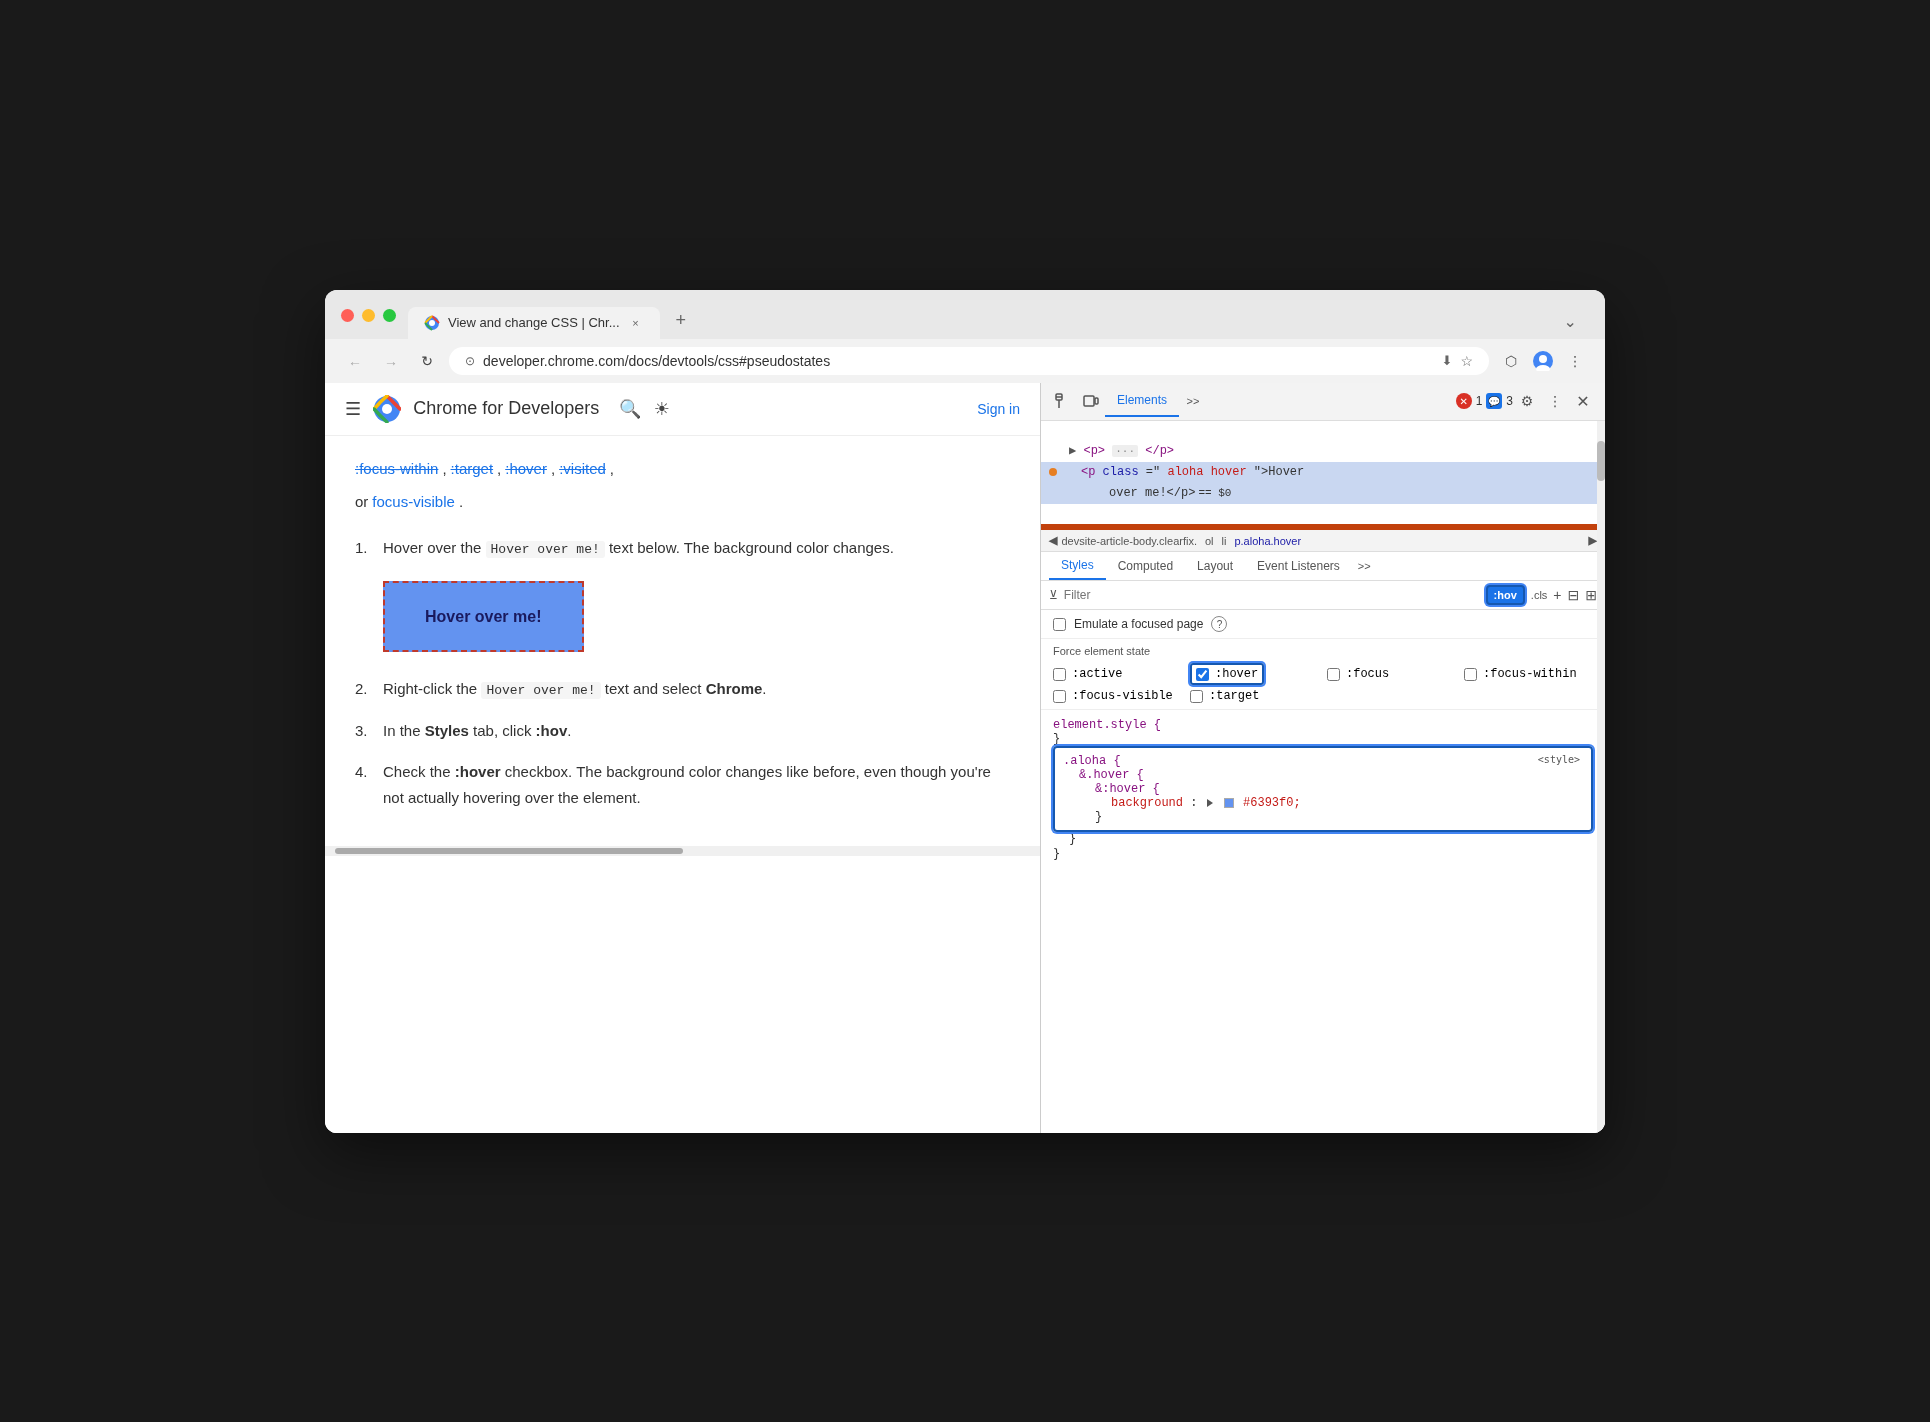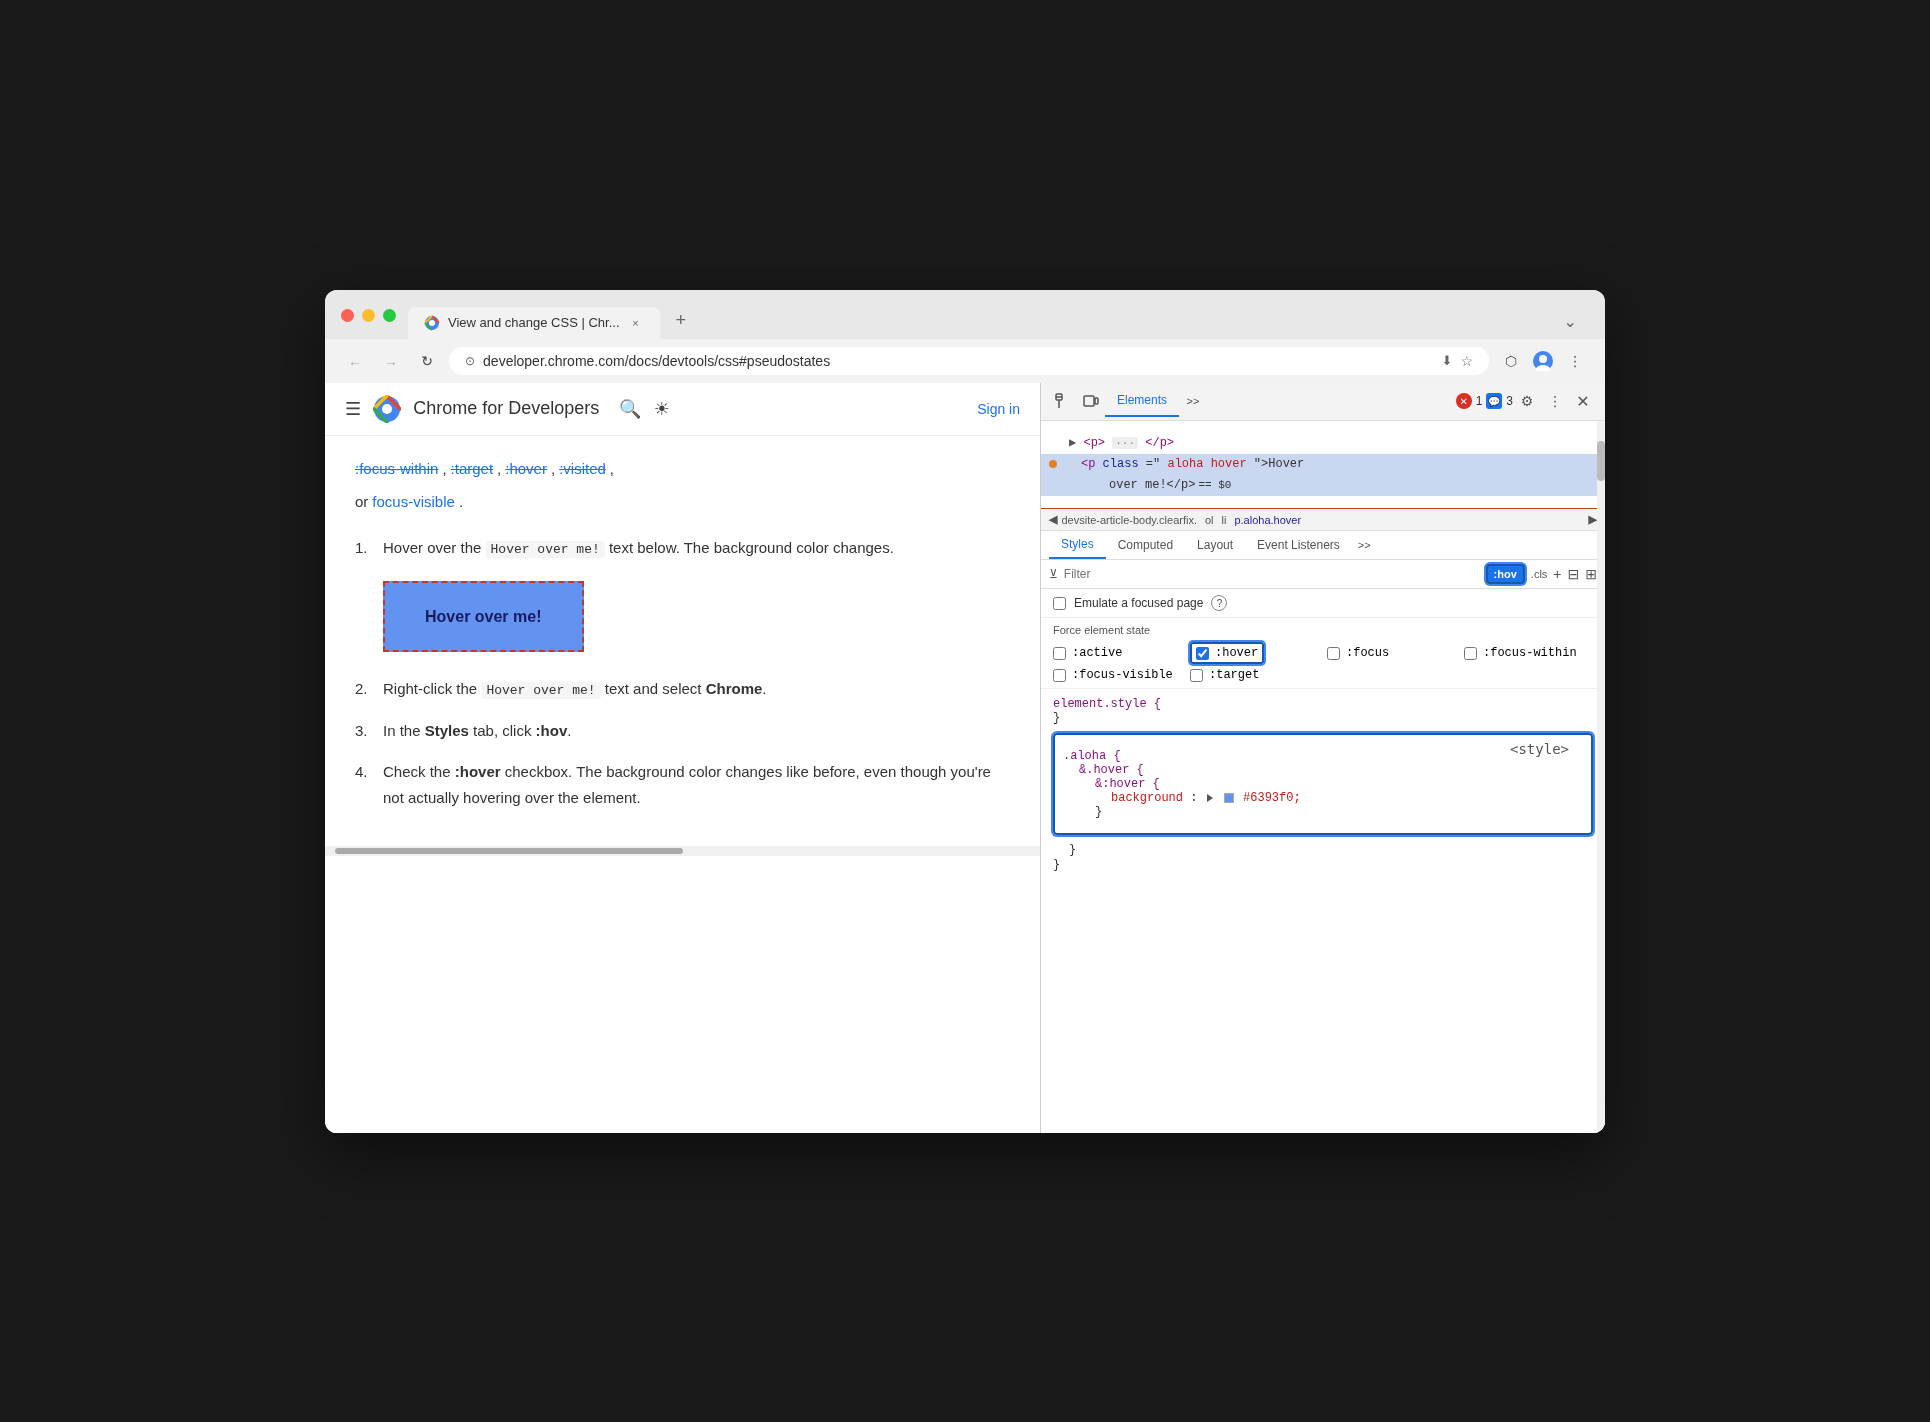--- a/index.html
+++ b/index.html
@@ -338,22 +338,22 @@
     .dt-spacer { flex: 1; }
 
     .dt-close {
       font-size: 16px;
       color: #555;
       cursor: pointer;
     }
 
     
     .dom-panel {
-      padding: 12px 0;
-      border-bottom: 1px solid #c2410c;
+      padding: 20px 0;
+      border-bottom: 6px solid #c2410c;
       font-family: 'Courier New', monospace;
       font-size: 12px;
       line-height: 1.6;
     }
 
     .dom-line {
       padding: 1px 8px;
       display: flex;
       align-items: center;
     }
@@ -540,22 +540,22 @@
       margin-bottom: 0;
     }
 
     .rule-selector { color: #881280; }
     .rule-brace { color: #333; }
 
     .highlighted-rule {
       border: 2px solid #1558b0;
       box-shadow: 0 0 0 2px #4285f4;
       border-radius: 4px;
-      padding: 14px 8px;
-      margin: 8px 0;
+      padding: 6px 8px;
+      margin: 0 0;
       position: relative;
     }
 
     .devtools-body {
       flex: 1;
       overflow: hidden;
       position: relative;
       display: flex;
       flex-direction: column;
     }
@@ -876,21 +876,21 @@
                 <span style="color:#c41a16;">background</span>
                 <span style="color:#333;">: </span>
                 <span style="display:inline-block; width:0; height:0; border-top:4px solid transparent; border-bottom:4px solid transparent; border-left:6px solid #555; vertical-align:middle; margin:0 2px;"></span>
                 <span style="display:inline-block; width:10px; height:10px; background:#6393f0; border:1px solid #aaa; vertical-align:middle; margin:0 2px; cursor:pointer;"></span>
                 <span style="color:#c41a16;font-family:Liberation Mono, monospace;">#6393f0;</span>
               </div>
               <div style="padding-left:32px;">
                 <span style="color:#333;">}</span>
               </div>
             </div>
-            <span style="position:absolute; right:24px; top:8px; font-size:14px; color:#555; font-family:monospace;">&lt;style&gt;</span>
+            <span style="position:absolute; right:13px; top:8px; font-size:10px; color:#555; font-family:monospace;">&lt;style&gt;</span>
           </div>
 
           <div>
             <span style="color:#333; font-family:monospace; padding-left:16px;">}</span>
           </div>
           <div>
             <span style="color:#333; font-family:monospace;">}</span>
           </div>
         </div>
 

